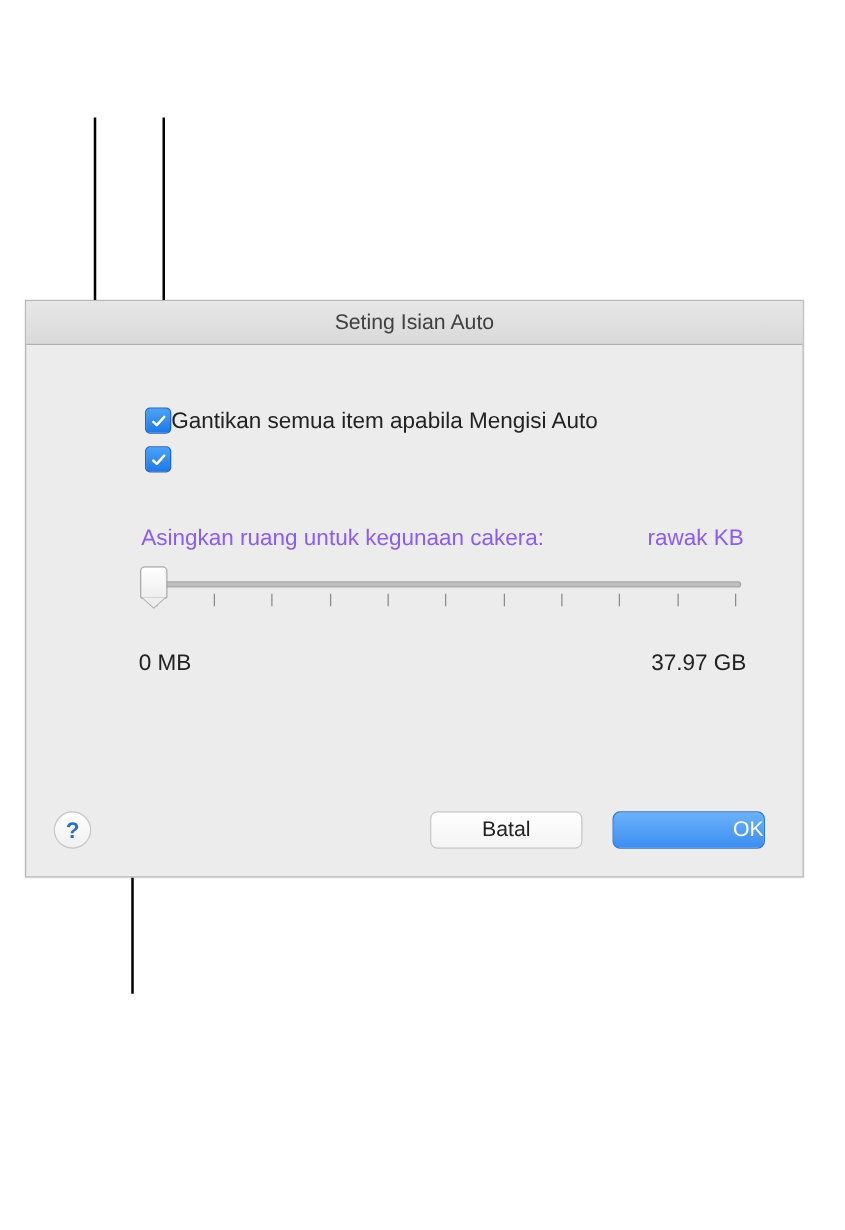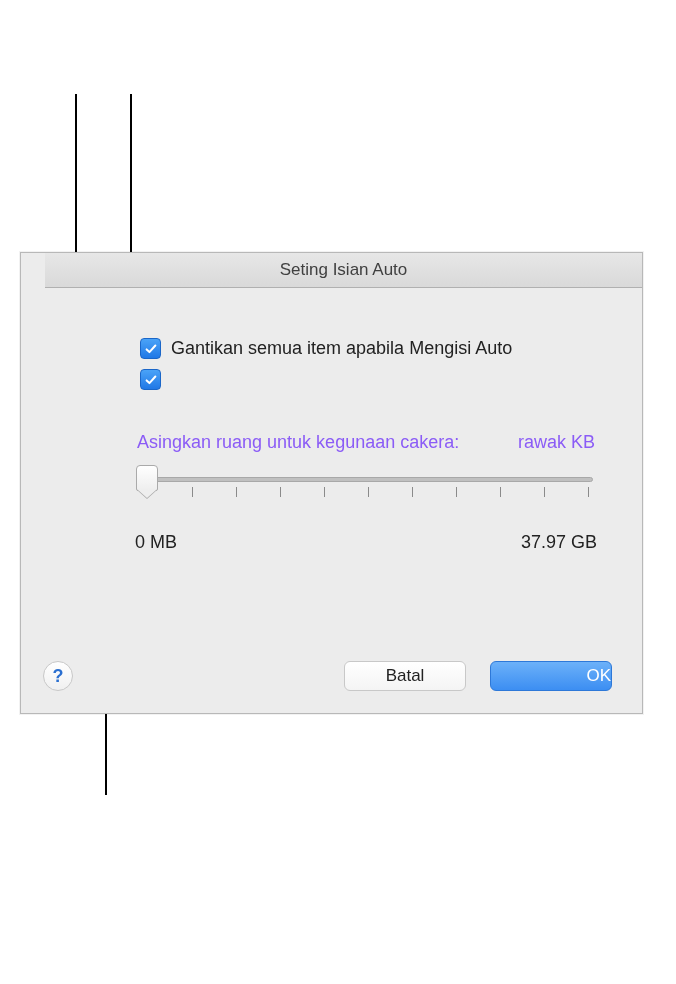--- a/index.html
+++ b/index.html
@@ -10,45 +10,44 @@
     body {
       font-family: -apple-system, "Helvetica Neue", Helvetica, Arial, sans-serif;
       background: #ffffff;
       width: 676px;
       height: 984px;
       position: relative;
     }
     .dialog {
       position: absolute;
       left: 20px;
-      top: 252px;
+      top: 240px;
       width: 623px;
       height: 462px;
       background: #ececec;
       border: 1px solid #b8b8b8;
       box-shadow: 0 0 0 1px rgba(0,0,0,0.05);
-      padding-left: 24px;
     }
     .titlebar {
       height: 35px;
       background: linear-gradient(to bottom, #e7e7e7, #d9d9d9);
       border-bottom: 1px solid #b0b0b0;
       display: flex;
       align-items: center;
       justify-content: center;
       font-size: 17px;
       color: #404040;
     }
     .content {
       padding: 50px 45px 20px 95px;
     }
     .checkbox-row {
       display: flex;
       margin-bottom: 10px;
-      gap: 10px;
+      gap: 0;
     }
     .checkbox {
       width: 21px;
       height: 21px;
       background: linear-gradient(to bottom, #4aa3f8, #2078e6);
       border-radius: 4px;
       border: 1px solid #1a66c8;
       display: flex;
       align-items: center;
       justify-content: center;

